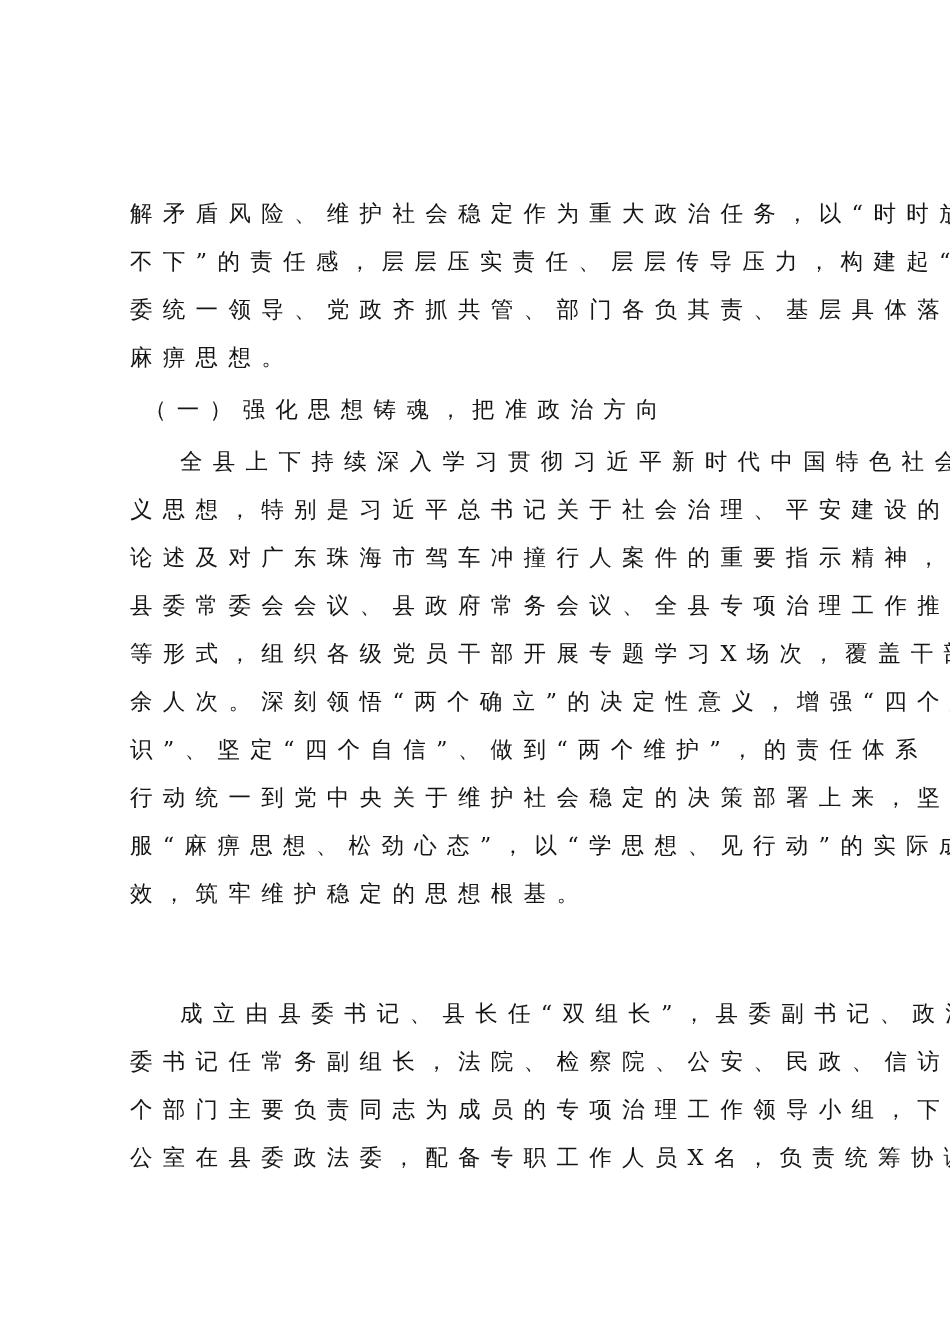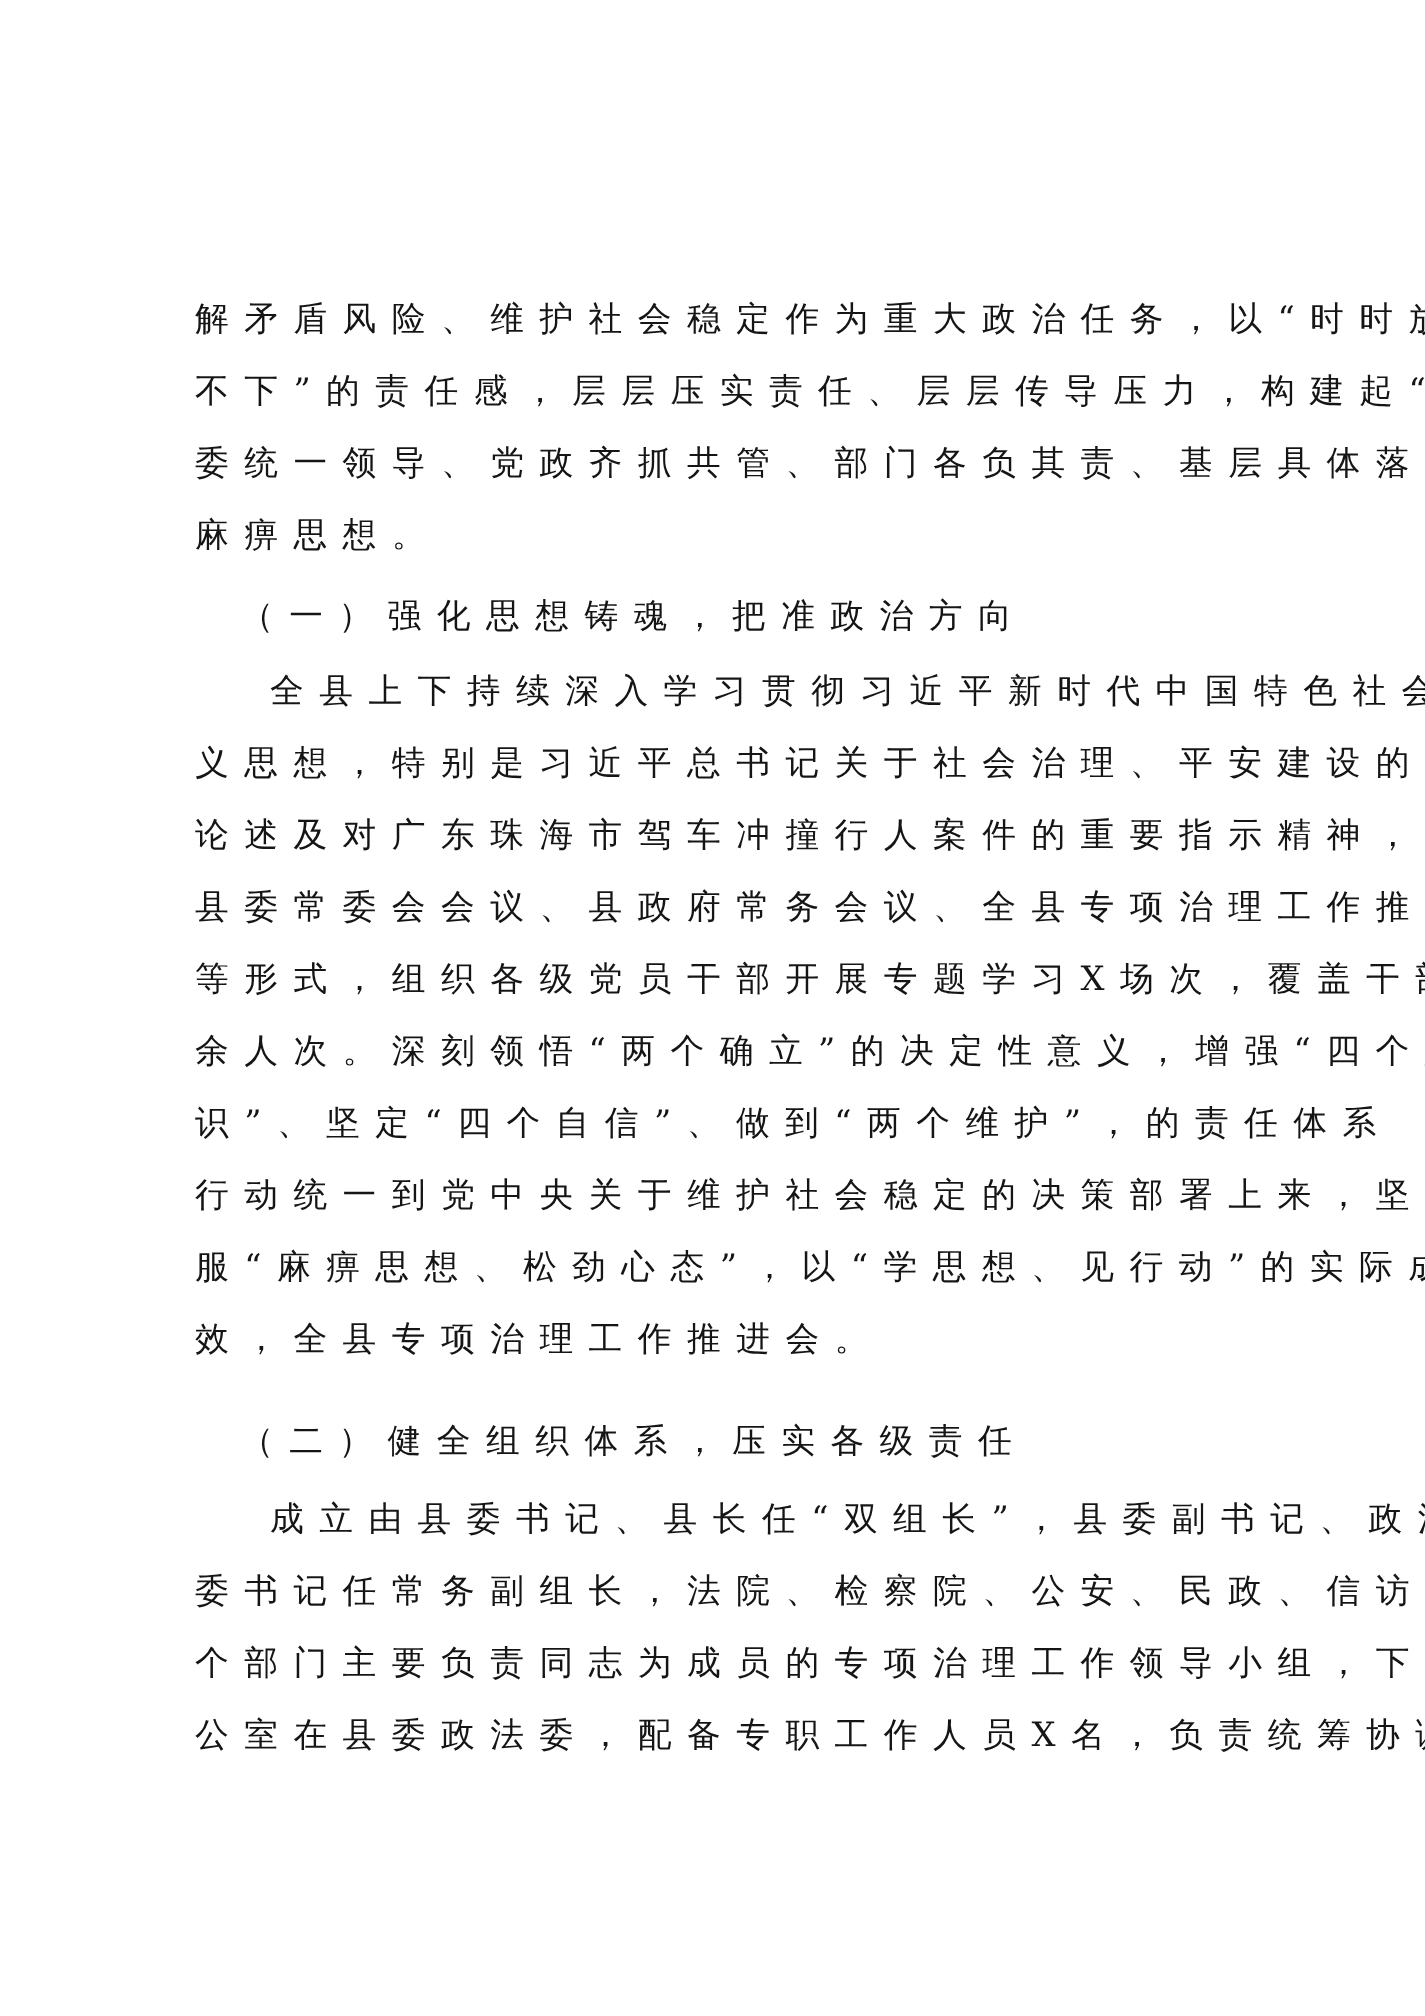--- a/index.html
+++ b/index.html
@@ -27,21 +27,21 @@
     left: 130px;
     width: 700px;
     height: 34px;
     line-height: 34px;
     font-size: 22.5px;
     letter-spacing: 10.3px;
     white-space: nowrap;
     color: #151515;
   }
   .line.indent { left: 180px; }
-  .line.heading { left: 160px; }
+  .line.heading { left: 144px; font-family: Liberation Mono, monospace; }
 </style>
 </head>
 <body>
 
 <div class="page">
   <div class="line" style="top:196px">解矛盾风险、维护社会稳定作为重大政治任务，以“时时放心</div>
   <div class="line" style="top:244px">不下”的责任感，层层压实责任、层层传导压力，构建起“县</div>
   <div class="line" style="top:292px">委统一领导、党政齐抓共管、部门各负其责、基层具体落实”</div>
   <div class="line" style="top:340px">麻痹思想。</div>
 
@@ -49,21 +49,20 @@
 
   <div class="line indent" style="top:444px">全县上下持续深入学习贯彻习近平新时代中国特色社会主</div>
   <div class="line" style="top:492px">义思想，特别是习近平总书记关于社会治理、平安建设的重要</div>
   <div class="line" style="top:540px">论述及对广东珠海市驾车冲撞行人案件的重要指示精神，通过</div>
   <div class="line" style="top:588px">县委常委会会议、县政府常务会议、全县专项治理工作推进会</div>
   <div class="line" style="top:636px">等形式，组织各级党员干部开展专题学习X场次，覆盖干部X</div>
   <div class="line" style="top:684px">余人次。深刻领悟“两个确立”的决定性意义，增强“四个意</div>
   <div class="line" style="top:732px">识”、坚定“四个自信”、做到“两个维护”，的责任体系</div>
   <div class="line" style="top:780px">行动统一到党中央关于维护社会稳定的决策部署上来，坚决克</div>
   <div class="line" style="top:828px">服“麻痹思想、松劲心态”，以“学思想、见行动”的实际成</div>
-  <div class="line" style="top:876px">效，全县专项治理工作推进会。</div>
+  <div class="line" style="top:876px">效，筑牢维护稳定的思想根基。</div>
 
-  <div class="line heading" style="top:944px">（二）健全组织体系，压实各级责任</div>
 
   <div class="line indent" style="top:996px">成立由县委书记、县长任“双组长”，县委副书记、政法</div>
   <div class="line" style="top:1044px">委书记任常务副组长，法院、检察院、公安、民政、信访等X</div>
   <div class="line" style="top:1092px">个部门主要负责同志为成员的专项治理工作领导小组，下设办</div>
   <div class="line" style="top:1140px">公室在县委政法委，配备专职工作人员X名，负责统筹协调、</div>
 </div>
 
 </body></html>

